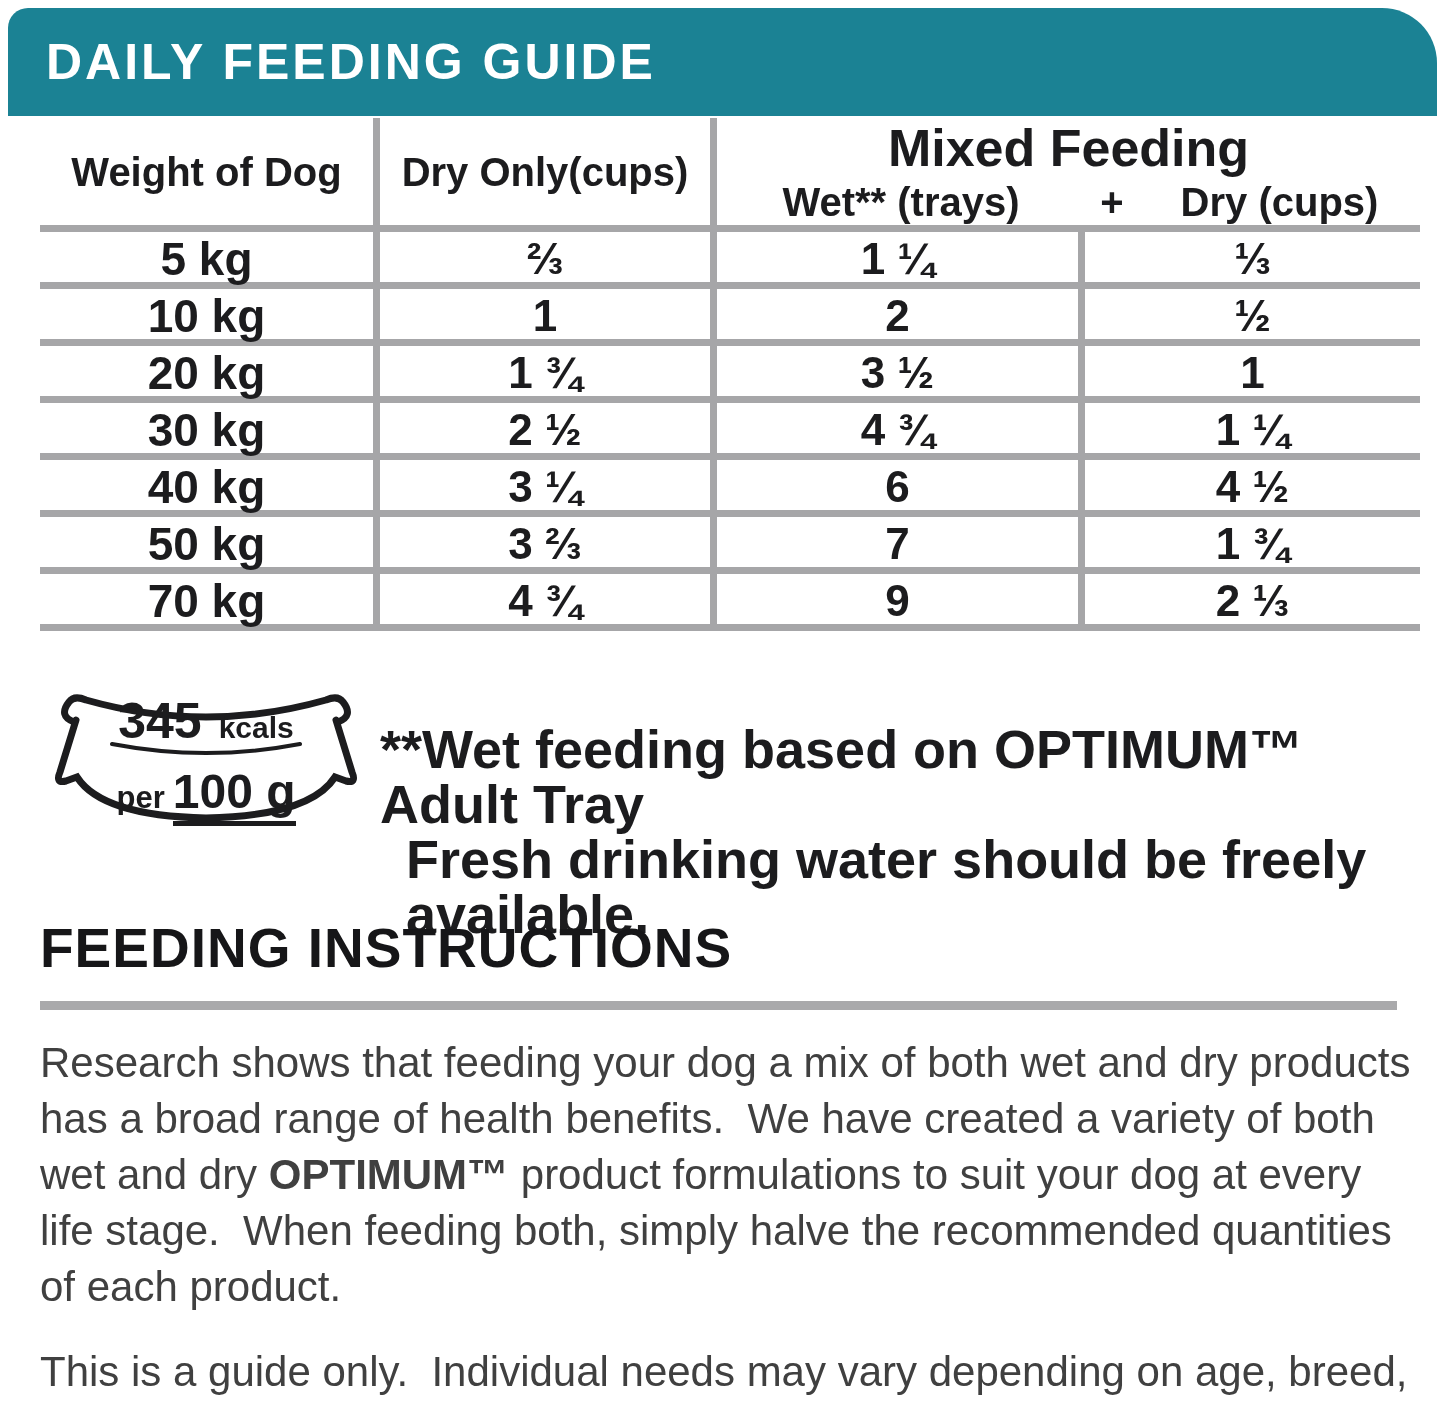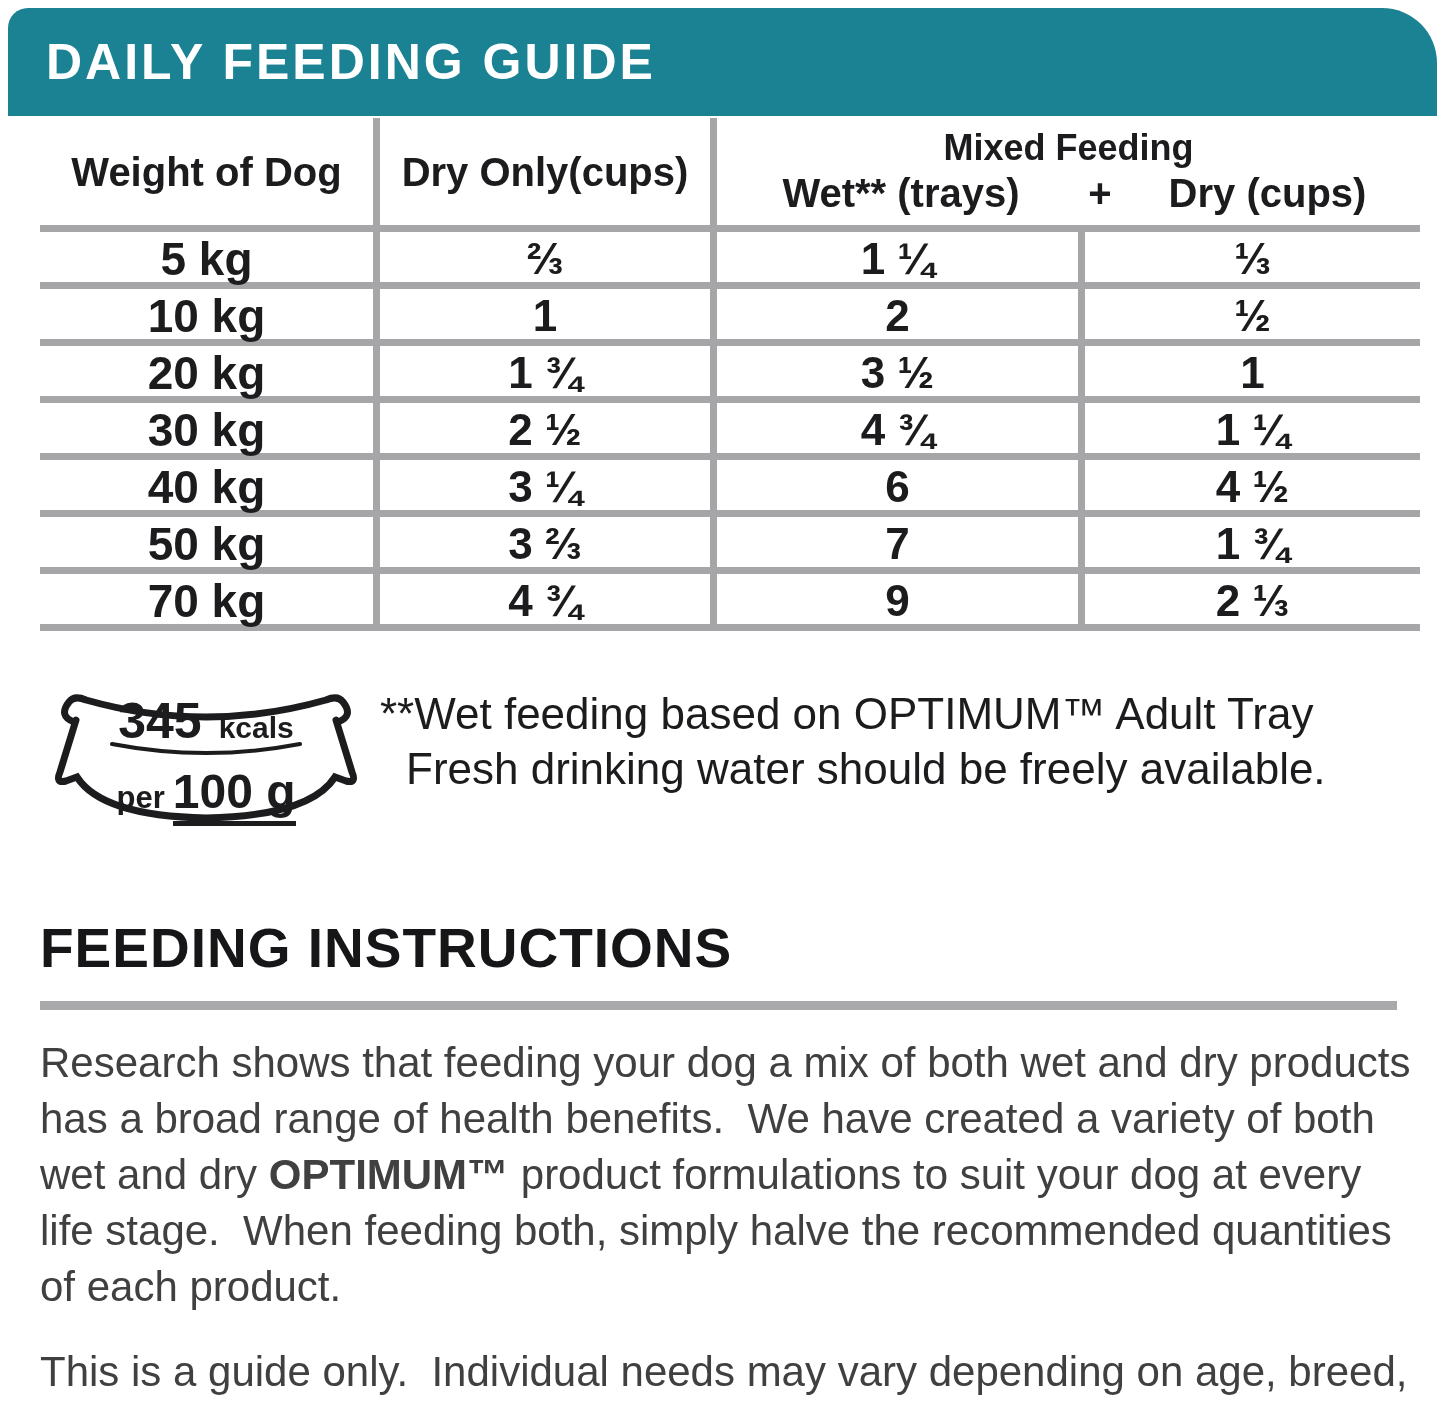--- a/index.html
+++ b/index.html
@@ -26,23 +26,23 @@
   .ftable { position:absolute; top:118px; left:40px; width:1380px; }
   .thead {
     display:grid; grid-template-columns:340px 337px 1fr;
     height:114px; border-bottom:7px solid #a6a6a8;
   }
   .th { display:flex; align-items:center; justify-content:center;
         font-weight:700; font-size:40px; line-height:1.1; text-align:center; }
   .th.bordered { border-right:7px solid #a6a6a8; }
   .th-stack { display:flex; align-items:center; justify-content:center; }
   .mixed-cell { display:flex; flex-direction:column; justify-content:center; }
-  .mixed-top { text-align:center; font-weight:700; font-size:36px; }
+  .mixed-top { text-align:center; font-weight:700; font-size:52px; }
   .mixed-sub { display:grid; grid-template-columns:368px 30px 1fr; align-items:center;
-               font-weight:700; font-size:40px; margin-top:2px; }
+               font-weight:700; font-size:40px; margin-top:2px;gap:12px; }
   .mixed-sub > div { text-align:center; }
 
   .trow {
     display:grid; grid-template-columns:340px 337px 368px 1fr;
     height:57px; border-bottom:7px solid #a6a6a8;
   }
   .td { display:flex; align-items:center; justify-content:center;
         font-weight:700; font-size:44px; }
   .td.weight { font-size:46px; }
   .td.bordered { border-right:7px solid #a6a6a8; }
@@ -56,22 +56,22 @@
   }
   .kcal-row { display:flex; align-items:baseline; gap:9px; }
   .kcal-value { font-size:50px; font-weight:700; }
   .kcal-unit  { font-size:30px; font-weight:700;margin-left:8px; }
   .per-row { display:flex; align-items:baseline; gap:8px; margin-top:14px; }
   .per-label  { font-size:31px; font-weight:700; }
   .per-amount { font-size:48px; font-weight:700; border-bottom:5px solid #1c1c1e; padding-bottom:2px; }
 
   
   .footnote {
-    position:absolute; top:686px; left:380px; width:1060px;
-    font-size:44px; font-weight:400; line-height:55px;
+    position:absolute; top:722px; left:380px; width:1060px;
+    font-size:54px; font-weight:700; line-height:55px;
   }
   .footnote .ln2 { padding-left:26px; }
 
   
   .instructions { position:absolute; top:918px; left:40px; width:1382px; }
   .instructions h2 {
     font-size:55px; font-weight:800; letter-spacing:1px; line-height:1.1;
     color:#161618;
   }
   .rule { height:9px; background:#a9a9ab; margin-top:22px; width:1357px; }

